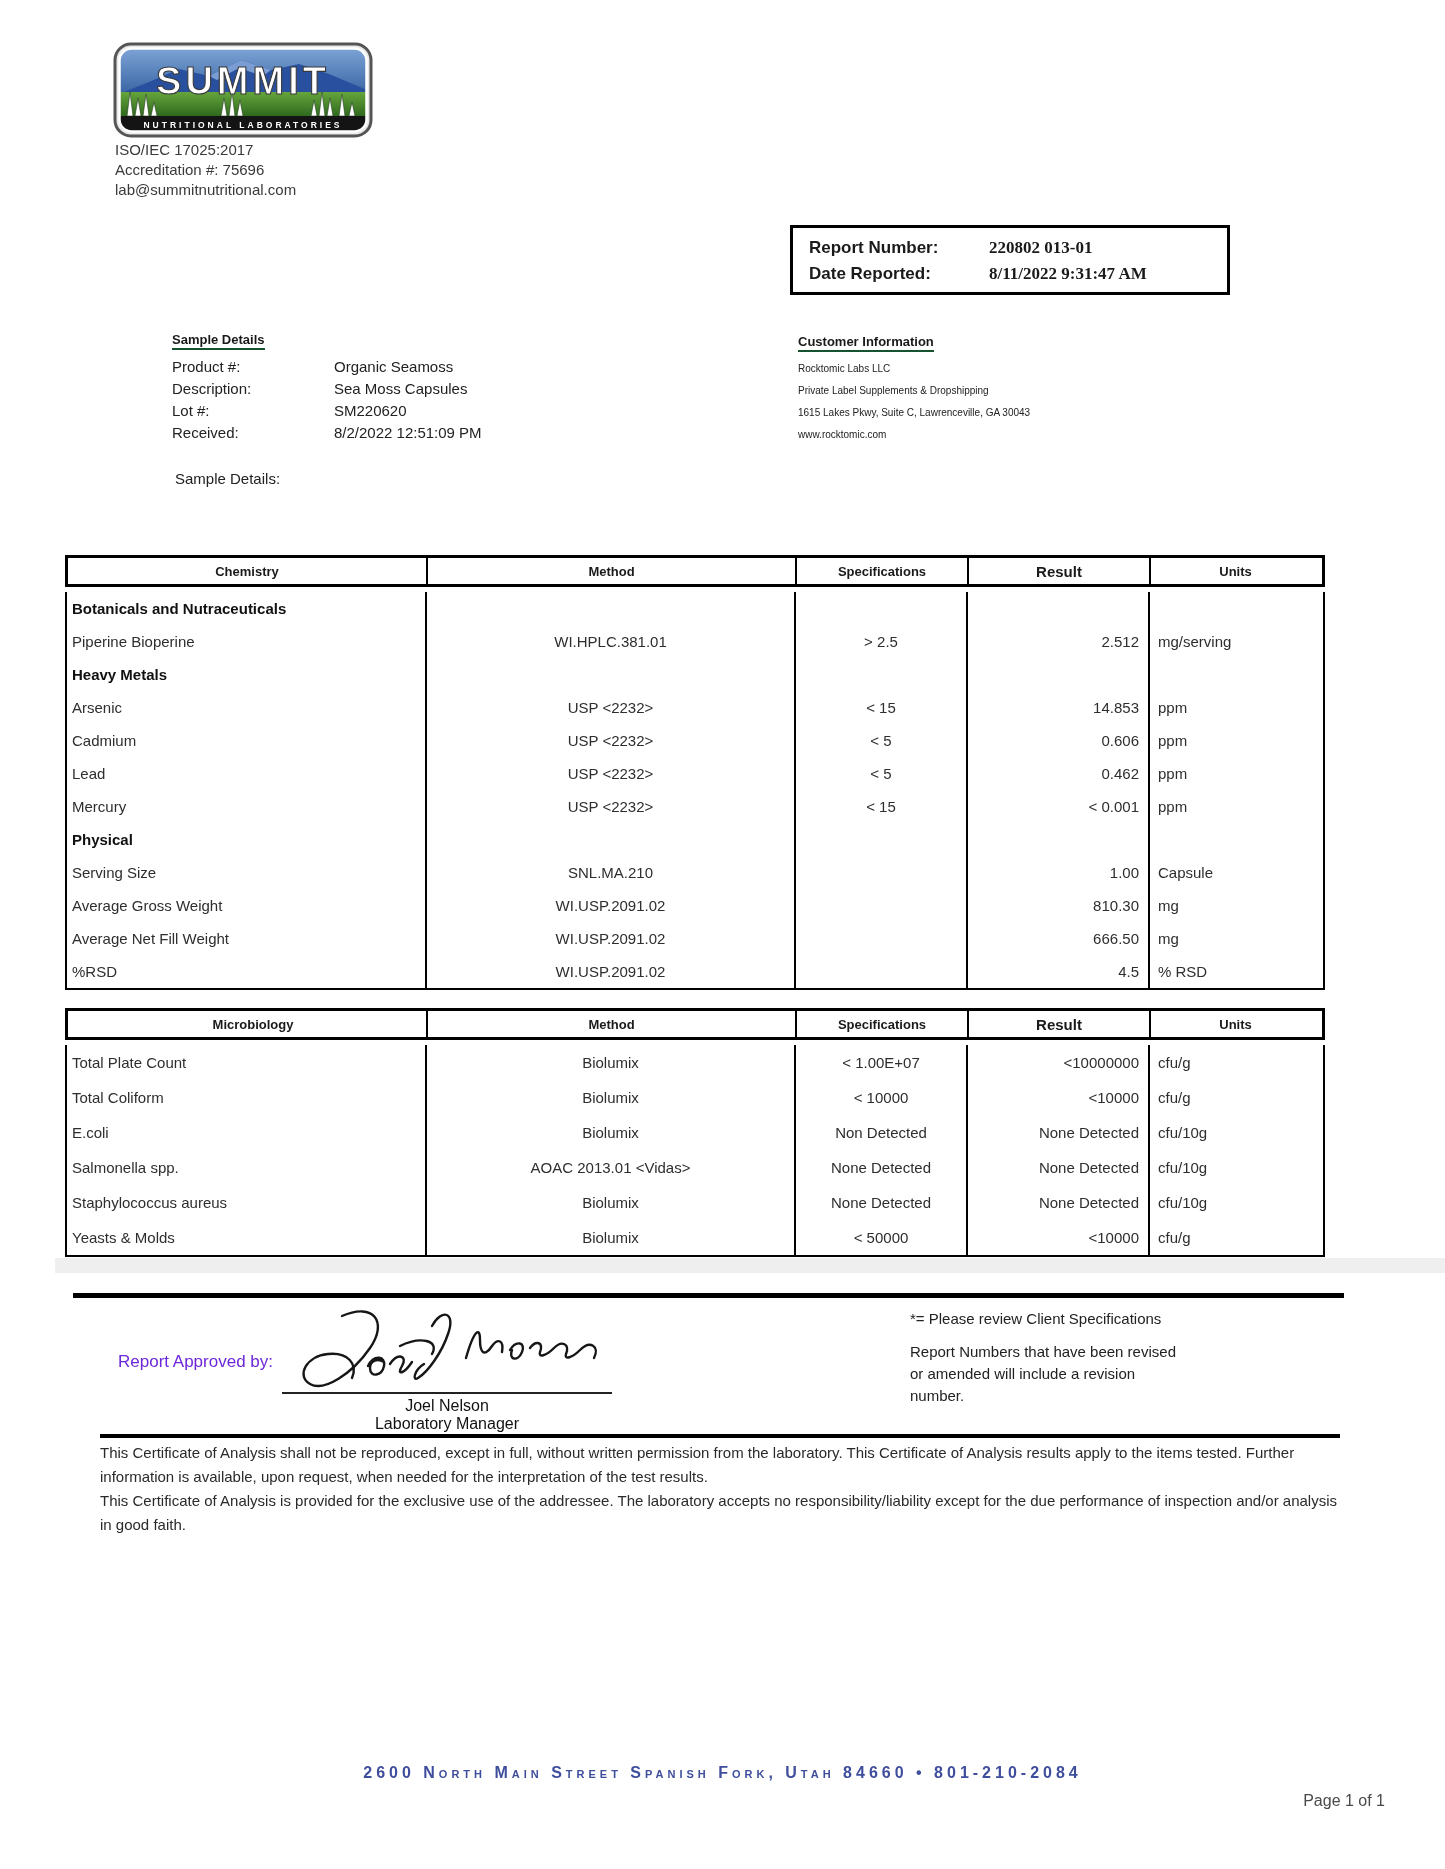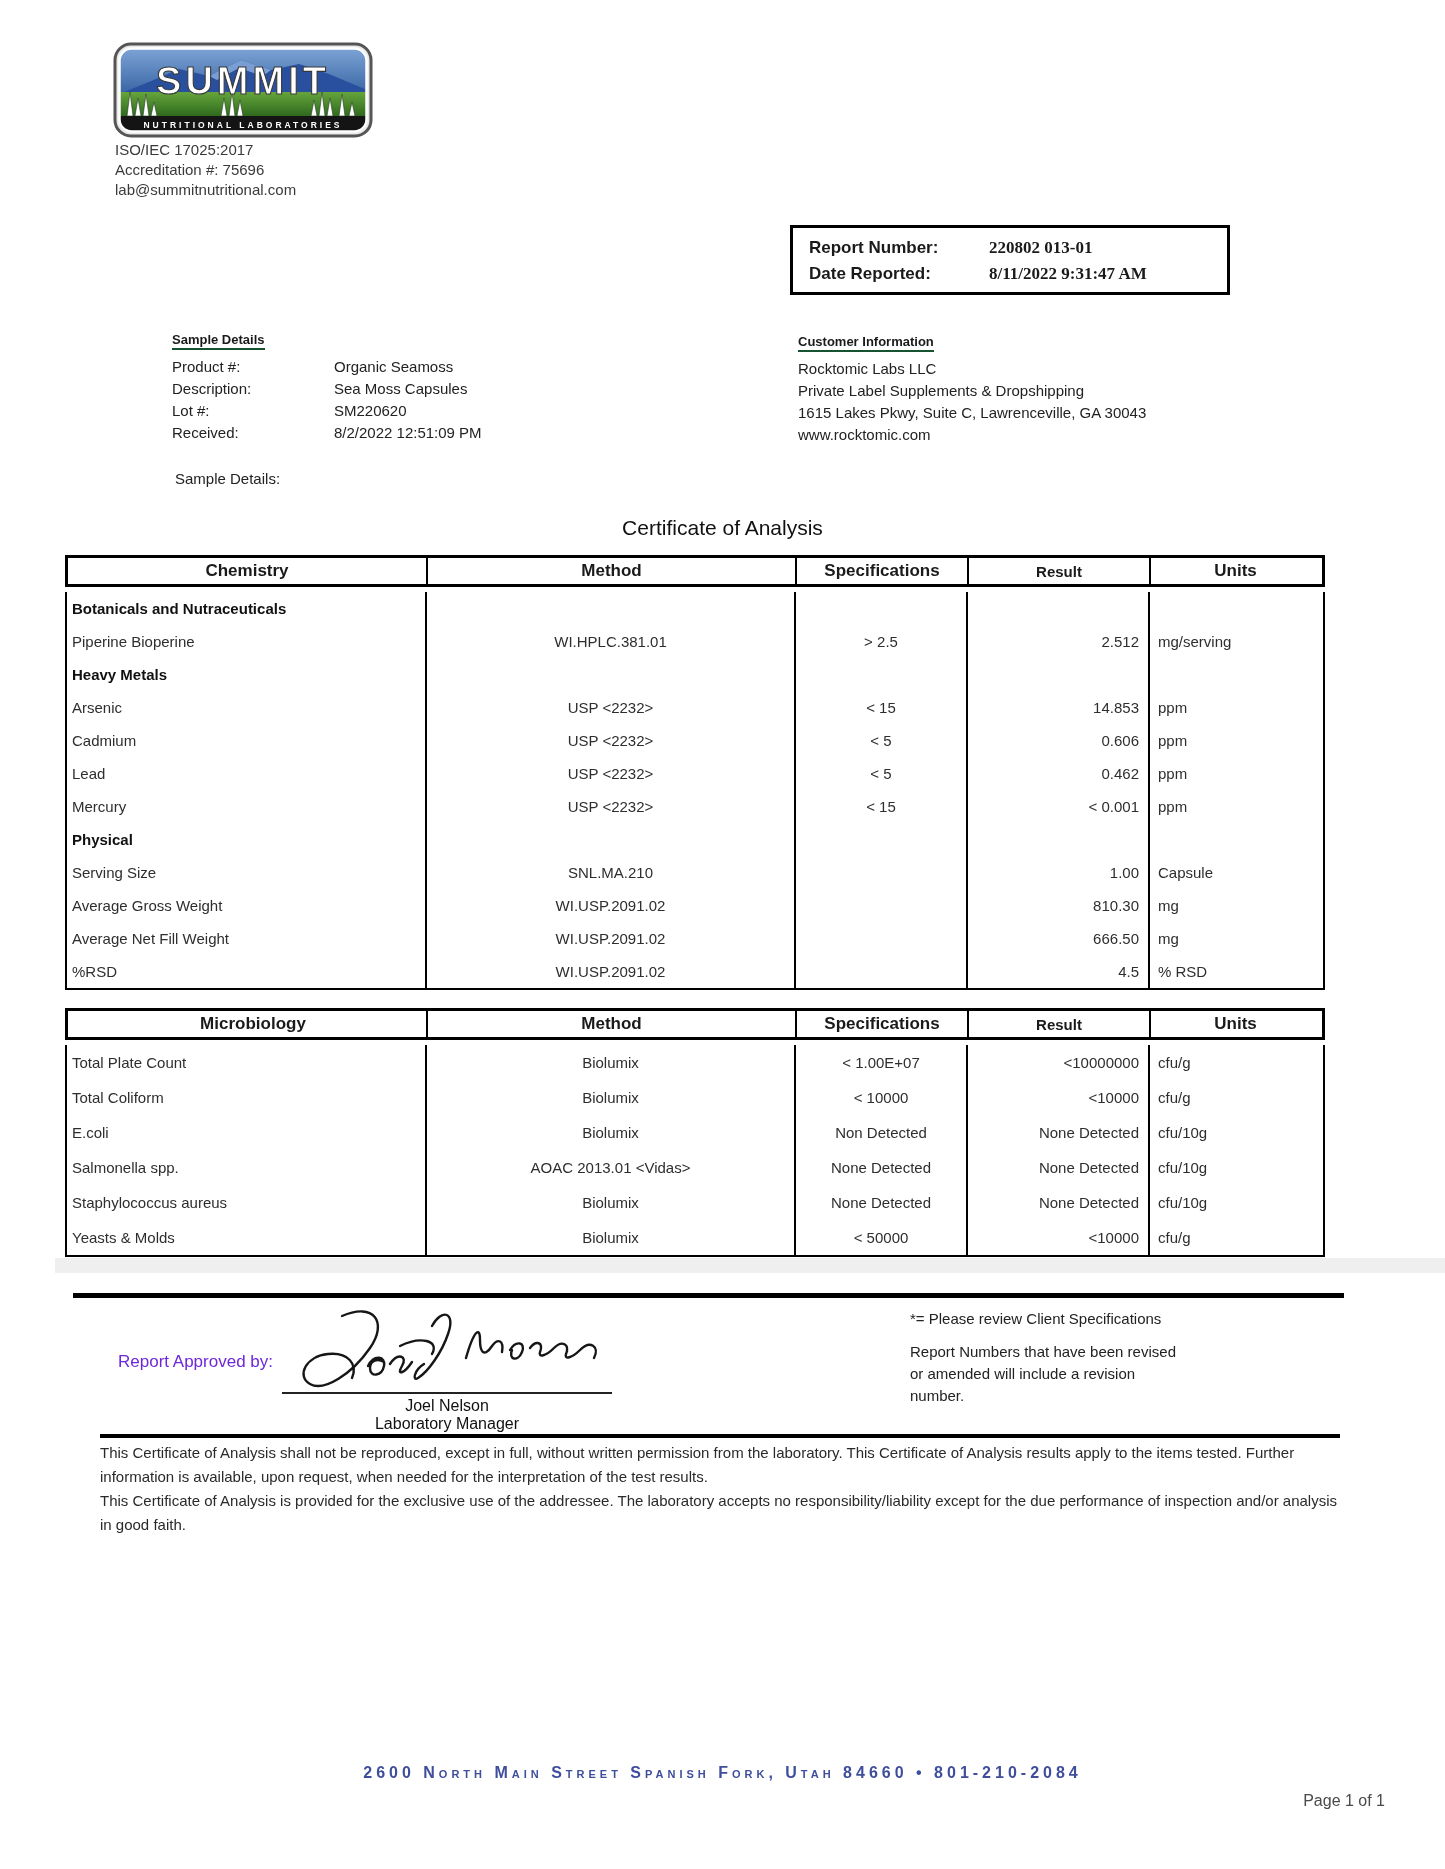--- a/index.html
+++ b/index.html
@@ -26,29 +26,29 @@
 
   
   .sec-title { font-weight:bold; font-size:13px; border-bottom:2px solid #14532d; display:inline-block; padding-bottom:1px; }
 
   .sample-block { left:172px; top:330px; }
   .kv { display:flex; font-size:15px; line-height:22px; color:#222; }
   .kv .k { width:162px; }
   .sample-extra { left:175px; top:470px; font-size:15px; color:#222; }
 
   .customer-block { left:798px; top:332px; }
-  .cust-line { font-size:15px; line-height:22px; color:#222; }
+  .cust-line { font-size:10px; line-height:22px; color:#222; }
 
   .coa-title { left:0; top:516px; width:1445px; text-align:center; font-size:21px; color:#111; }
 
   
   .coa-table { left:65px; width:1260px; }
   .thead { display:flex; border:3px solid #000; box-sizing:border-box; background:#fff; }
   .th { box-sizing:border-box; height:26px; display:flex; align-items:center; justify-content:center;
-        font-weight:bold; font-size:17px; }
+        font-weight:bold; font-size:13px; }
   .th.rsmall { font-size:15px; }
   .bdr { border-right:2px solid #000; }
   .tbody { margin-top:5px; border-bottom:2px solid #000; }
   .trow { display:flex; border-left:2px solid #000; border-right:2px solid #000; box-sizing:border-box; }
   .c { box-sizing:border-box; display:flex; align-items:center; font-size:15px; color:#2e2e2e; }
   .c1 { width:360px; border-right:2px solid #000; padding-left:5px; }
   .c2 { width:369px; border-right:2px solid #000; justify-content:center; text-align:center; }
   .c3 { width:172px; border-right:2px solid #000; justify-content:center; text-align:center; }
   .c4 { width:182px; border-right:2px solid #000; justify-content:flex-end; padding-right:9px; }
   .c5 { width:169px; padding-left:8px; }
@@ -175,21 +175,20 @@
   <div class="abs customer-block">
     <div class="sec-title">Customer Information</div>
     <div style="margin-top:6px;">
       <div class="cust-line">Rocktomic Labs LLC</div>
       <div class="cust-line">Private Label Supplements &amp; Dropshipping</div>
       <div class="cust-line">1615 Lakes Pkwy, Suite C, Lawrenceville, GA 30043</div>
       <div class="cust-line">www.rocktomic.com</div>
     </div>
   </div>
 
-  <div class="abs coa-title">Certificate of Analysis</div>
 
   <div class="abs coa-table chem" style="top:555px;">
     <div class="thead">
       <div class="th c1 bdr" style="justify-content:center; padding-left:0;">Chemistry</div>
       <div class="th c2 bdr">Method</div>
       <div class="th c3 bdr">Specifications</div>
       <div class="th c4 bdr rsmall" style="justify-content:center; padding-right:0;">Result</div>
       <div class="th c5" style="justify-content:center; padding-left:0;">Units</div>
     </div>
     <div class="tbody">

